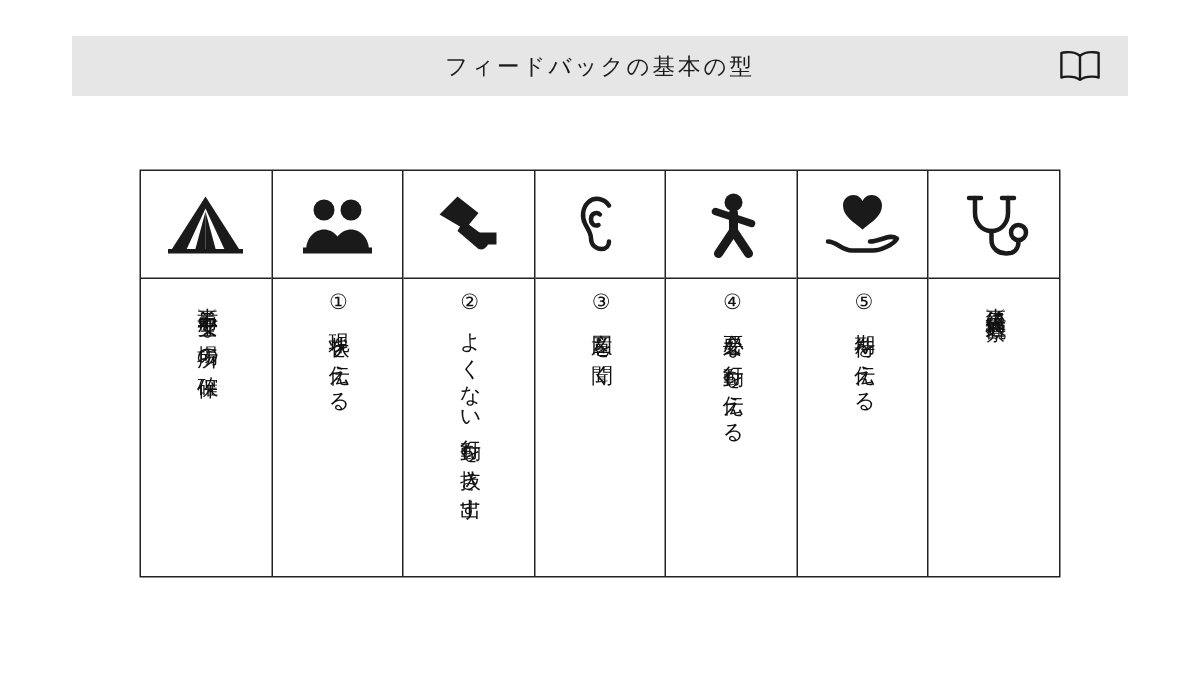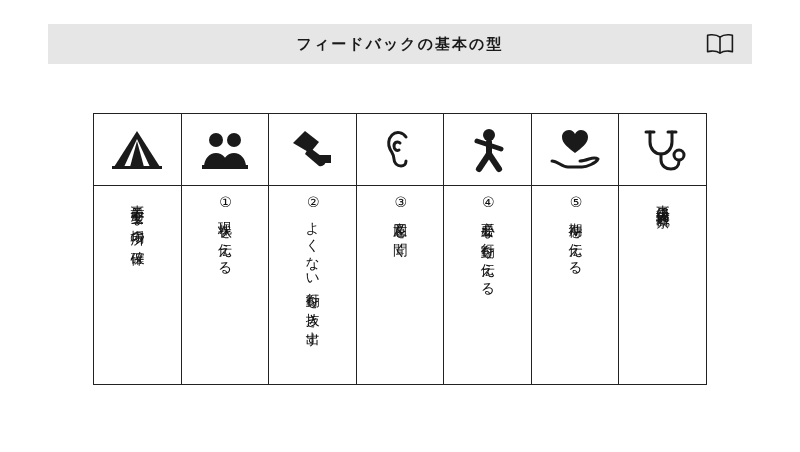--- a/index.html
+++ b/index.html
@@ -28,21 +28,21 @@
     background: #e6e6e6;
     display: flex;
     align-items: center;
     justify-content: center;
   }
   .header-title {
     font-size: 15px;
     letter-spacing: 2px;
     color: #1a1a1a;
     font-family: "DejaVu Sans", sans-serif;
-    font-weight: 700;
+    font-weight: 400;
   }
   .header-icon {
     position: absolute;
     right: 18px;
     top: 50%;
     transform: translateY(-50%);
     width: 28px;
     height: 22px;
     display: flex;
     align-items: center;

